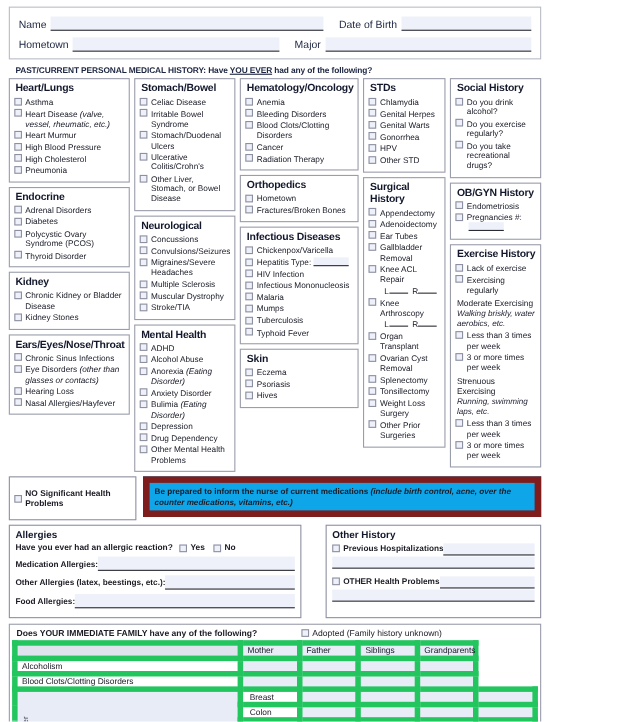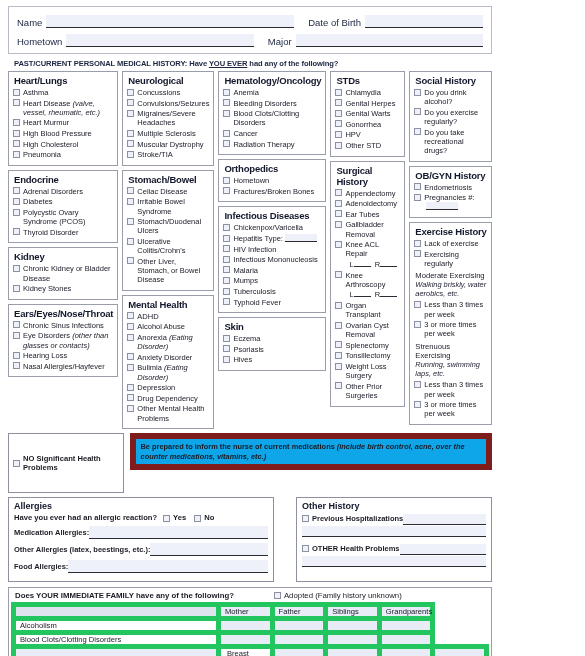--- a/index.html
+++ b/index.html
@@ -79,21 +79,21 @@
   .inline-blank {
     display: inline-block; width: 32px; height: 8px;
     border-bottom: 1px solid #2b2b33; background: #eef1f9;
     vertical-align: -1px; margin-left: 2px;
   }
 
   
   .band { display: flex; gap: 6px; align-items: flex-start; margin-top: 4px; }
   .nsh {
     width: 150px; border: 1px solid #8d90a0; background: #fff;
-    padding: 20px 4px; display: flex; align-items: center;
+    padding: 10px 4px; display: flex; align-items: center;
   }
   .nsh .tx { font-size: 7.6px; font-weight: bold; }
   .mednote {
     flex: 1 1 auto; border: 6px solid #7f1d1d; background: #0ea5e9;
     padding: 3px 5px;
   }
   .mednote p { margin: 0; font-size: 7.4px; line-height: 9.4px; font-weight: bold; }
   .mednote p i { font-style: italic; }
 
   
@@ -241,20 +241,43 @@
           </div>
         <div class="item">
             <span class="cb"></span>
             <span class="tx">Nasal Allergies/Hayfever</span>
           </div>
       </div>
     </div>
 
     <div class="col c2">
       <div class="box">
+        <h3>Stomach/Bowel</h3>
+        <div class="item">
+            <span class="cb"></span>
+            <span class="tx">Celiac Disease</span>
+          </div>
+        <div class="item">
+            <span class="cb"></span>
+            <span class="tx">Irritable Bowel Syndrome</span>
+          </div>
+        <div class="item">
+            <span class="cb"></span>
+            <span class="tx">Stomach/Duodenal Ulcers</span>
+          </div>
+        <div class="item">
+            <span class="cb"></span>
+            <span class="tx">Ulcerative Colitis/Crohn's</span>
+          </div>
+        <div class="item">
+            <span class="cb"></span>
+            <span class="tx">Other Liver, Stomach, or Bowel Disease</span>
+          </div>
+      </div>
+      <div class="box">
         <h3>Neurological</h3>
         <div class="item">
             <span class="cb"></span>
             <span class="tx">Concussions</span>
           </div>
         <div class="item">
             <span class="cb"></span>
             <span class="tx">Convulsions/Seizures</span>
           </div>
         <div class="item">
@@ -265,43 +288,20 @@
             <span class="cb"></span>
             <span class="tx">Multiple Sclerosis</span>
           </div>
         <div class="item">
             <span class="cb"></span>
             <span class="tx">Muscular Dystrophy</span>
           </div>
         <div class="item">
             <span class="cb"></span>
             <span class="tx">Stroke/TIA</span>
-          </div>
-      </div>
-      <div class="box">
-        <h3>Stomach/Bowel</h3>
-        <div class="item">
-            <span class="cb"></span>
-            <span class="tx">Celiac Disease</span>
-          </div>
-        <div class="item">
-            <span class="cb"></span>
-            <span class="tx">Irritable Bowel Syndrome</span>
-          </div>
-        <div class="item">
-            <span class="cb"></span>
-            <span class="tx">Stomach/Duodenal Ulcers</span>
-          </div>
-        <div class="item">
-            <span class="cb"></span>
-            <span class="tx">Ulcerative Colitis/Crohn's</span>
-          </div>
-        <div class="item">
-            <span class="cb"></span>
-            <span class="tx">Other Liver, Stomach, or Bowel Disease</span>
           </div>
       </div>
       <div class="box">
         <h3>Mental Health</h3>
         <div class="item">
             <span class="cb"></span>
             <span class="tx">ADHD</span>
           </div>
         <div class="item">
             <span class="cb"></span>

